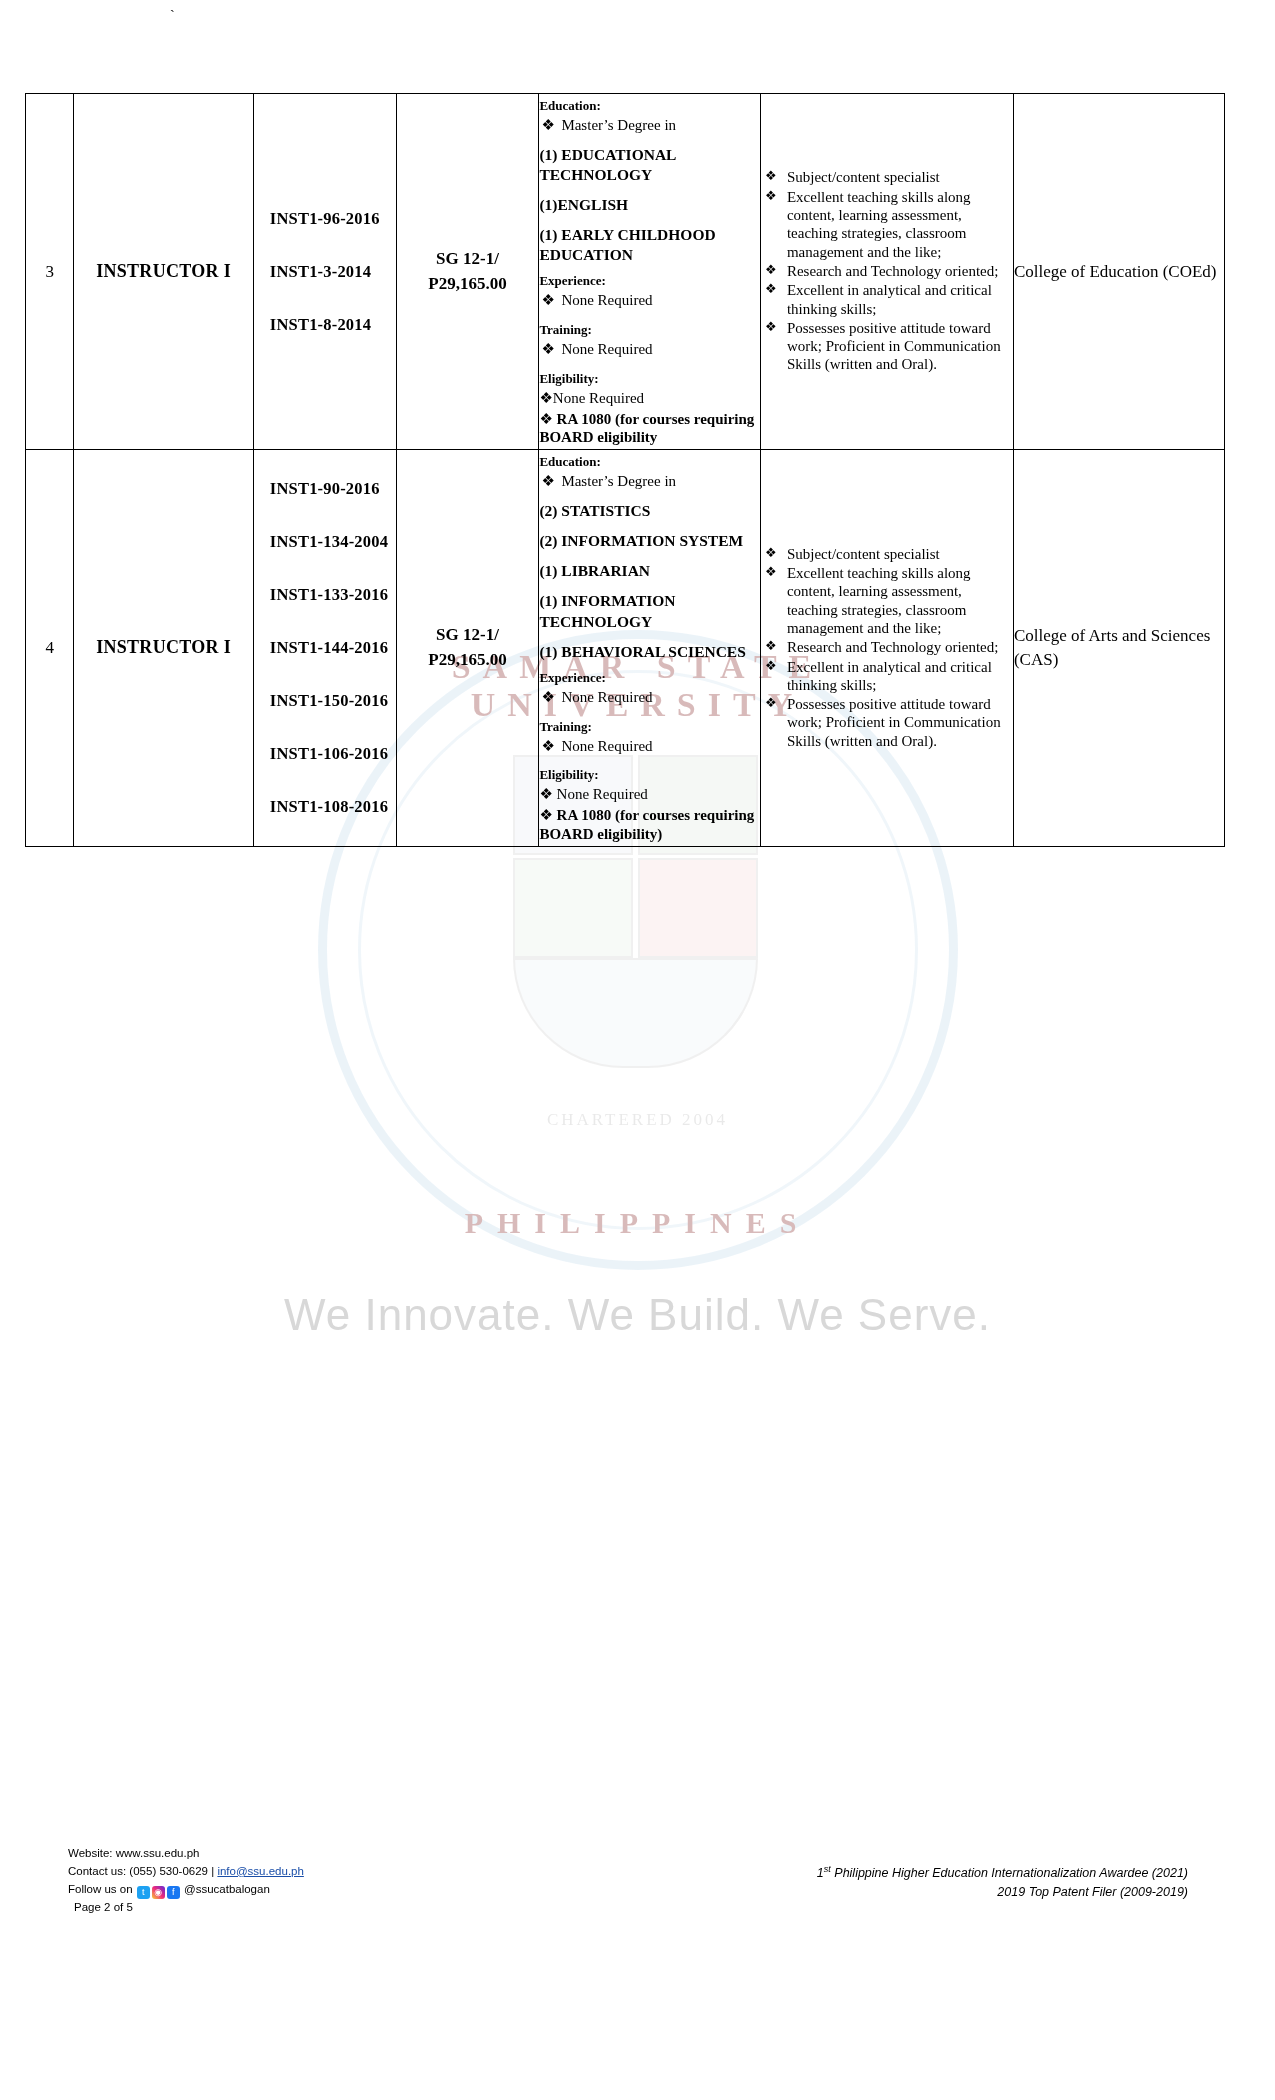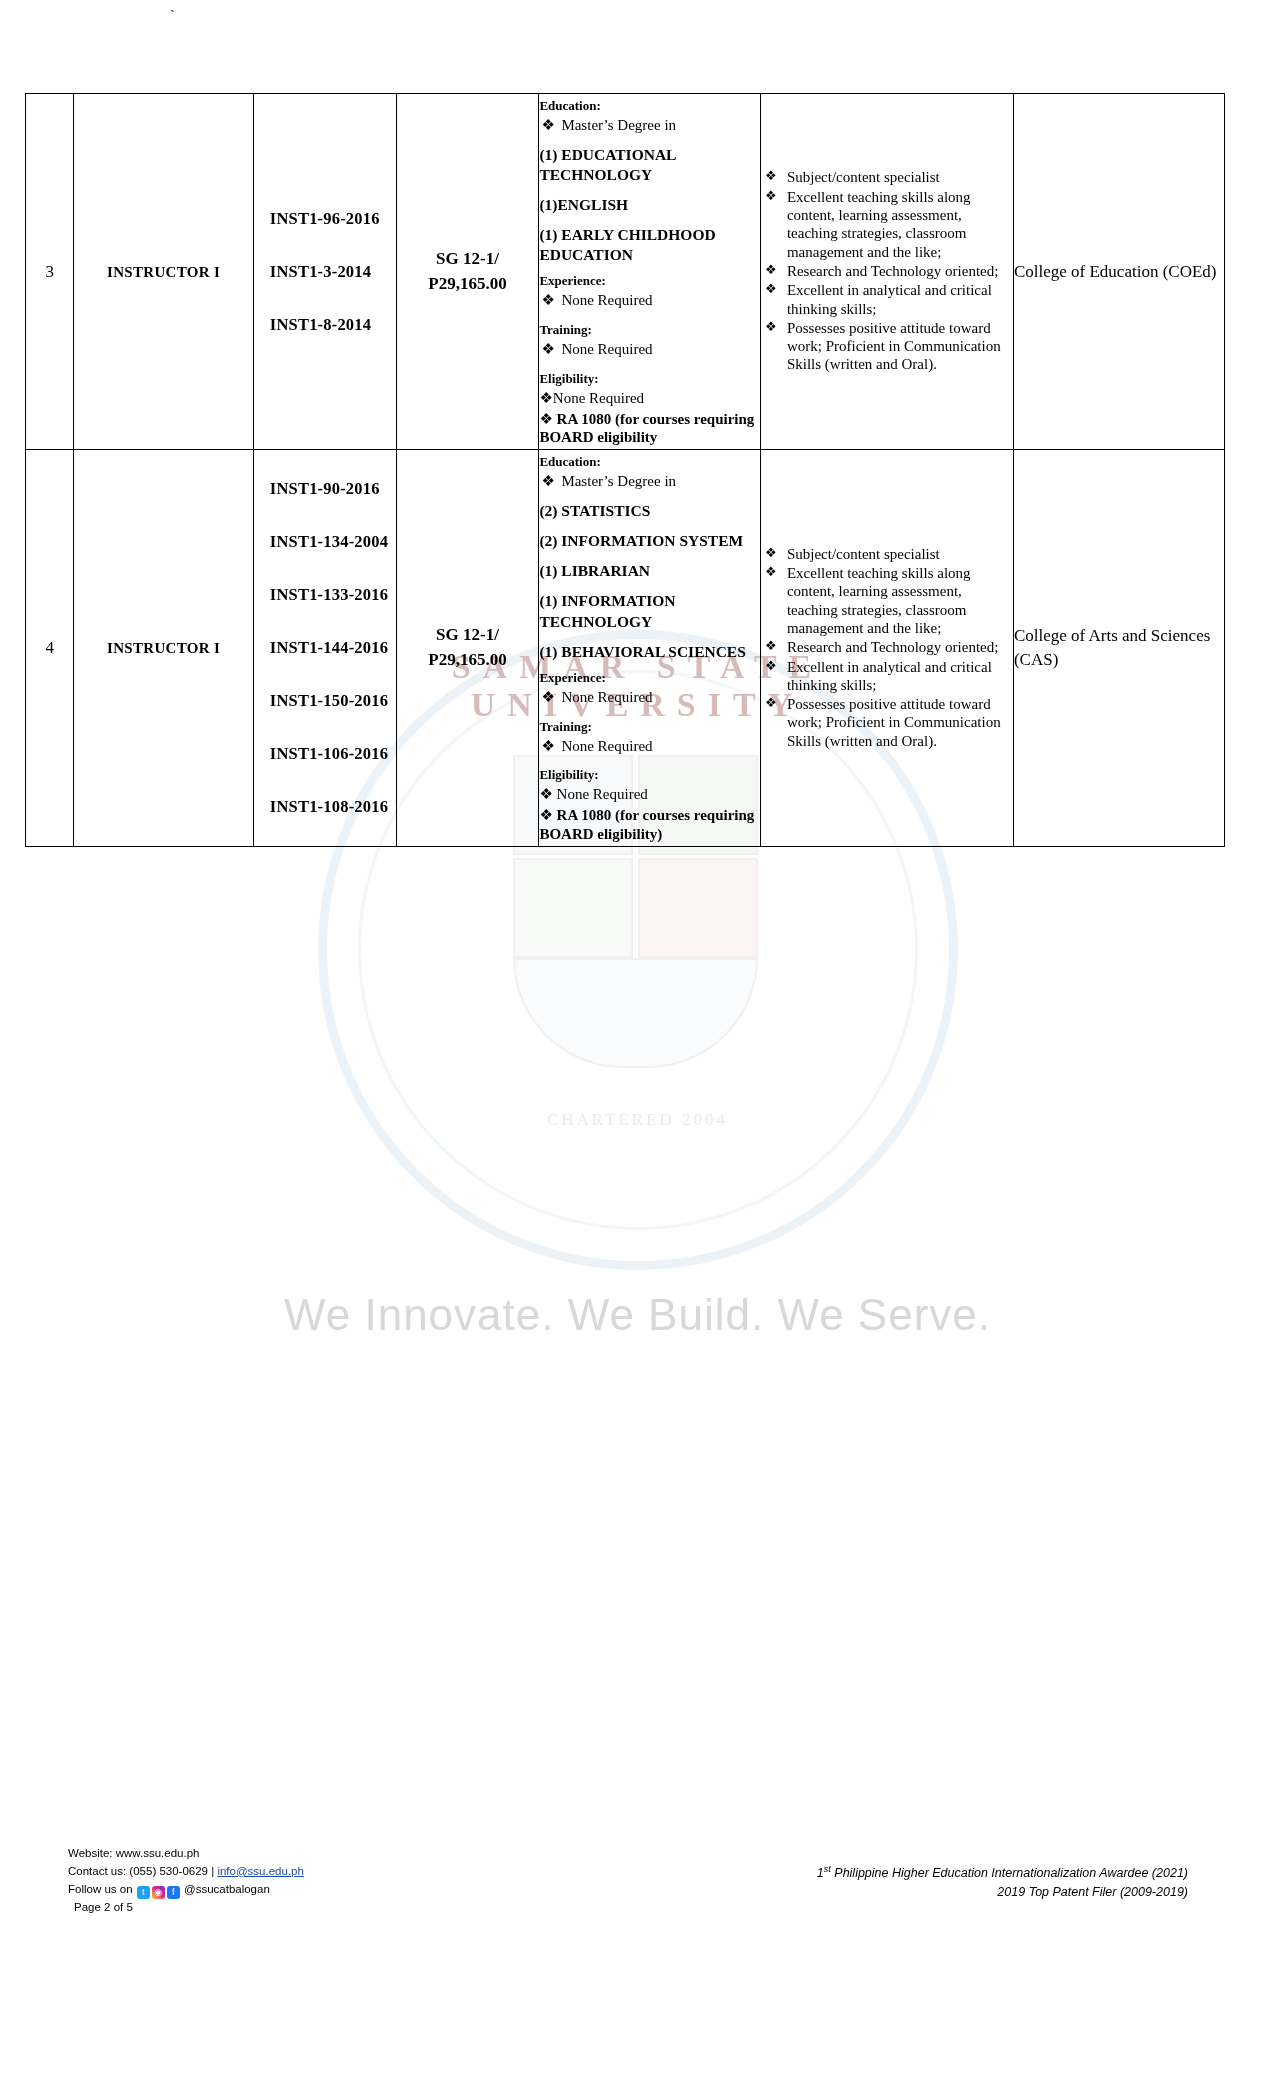--- a/index.html
+++ b/index.html
@@ -138,21 +138,21 @@
   .c-sal     { width: 135px; text-align: center; }
   .c-qs      { width: 210px; padding: 6px 10px 6px 14px; }
   .c-comp    { width: 240px; padding: 6px 10px 6px 14px; }
   .c-college { width: 200px; padding: 6px 6px 6px 12px; vertical-align: middle; }
 
   .no-txt {
     font-size: 17px;
   }
   .pos-txt {
     font-weight: bold;
-    font-size: 15px;
+    font-size: 18px;
     letter-spacing: .3px;
   }
   .itemno {
     font-weight: bold;
     font-size: 16.5px;
     letter-spacing: .2px;
     margin: 0 0 33px 16px;
     white-space: nowrap;
   }
   .itemno:last-child { margin-bottom: 0; }
@@ -264,20 +264,21 @@
 </style>
 </head>
 <body>
 
 <div class="tick">`</div>
 
 <div class="watermark">
   <div class="wm-ring"></div>
   <div class="wm-ring2"></div>
   <div class="wm-text-top">SAMAR STATE UNIVERSITY</div>
+  <div class="wm-text-bottom">PHILIPPINES</div>
   <div class="wm-year">CHARTERED 2004</div>
   <div class="wm-shield">
     <div class="quad wm-q1"></div>
     <div class="quad wm-q2"></div>
     <div class="quad wm-q3"></div>
     <div class="quad wm-q4"></div>
     <div class="wm-shield-base"></div>
   </div>
 </div>
 <div class="wm-tagline">We Innovate. We Build. We Serve.</div>

